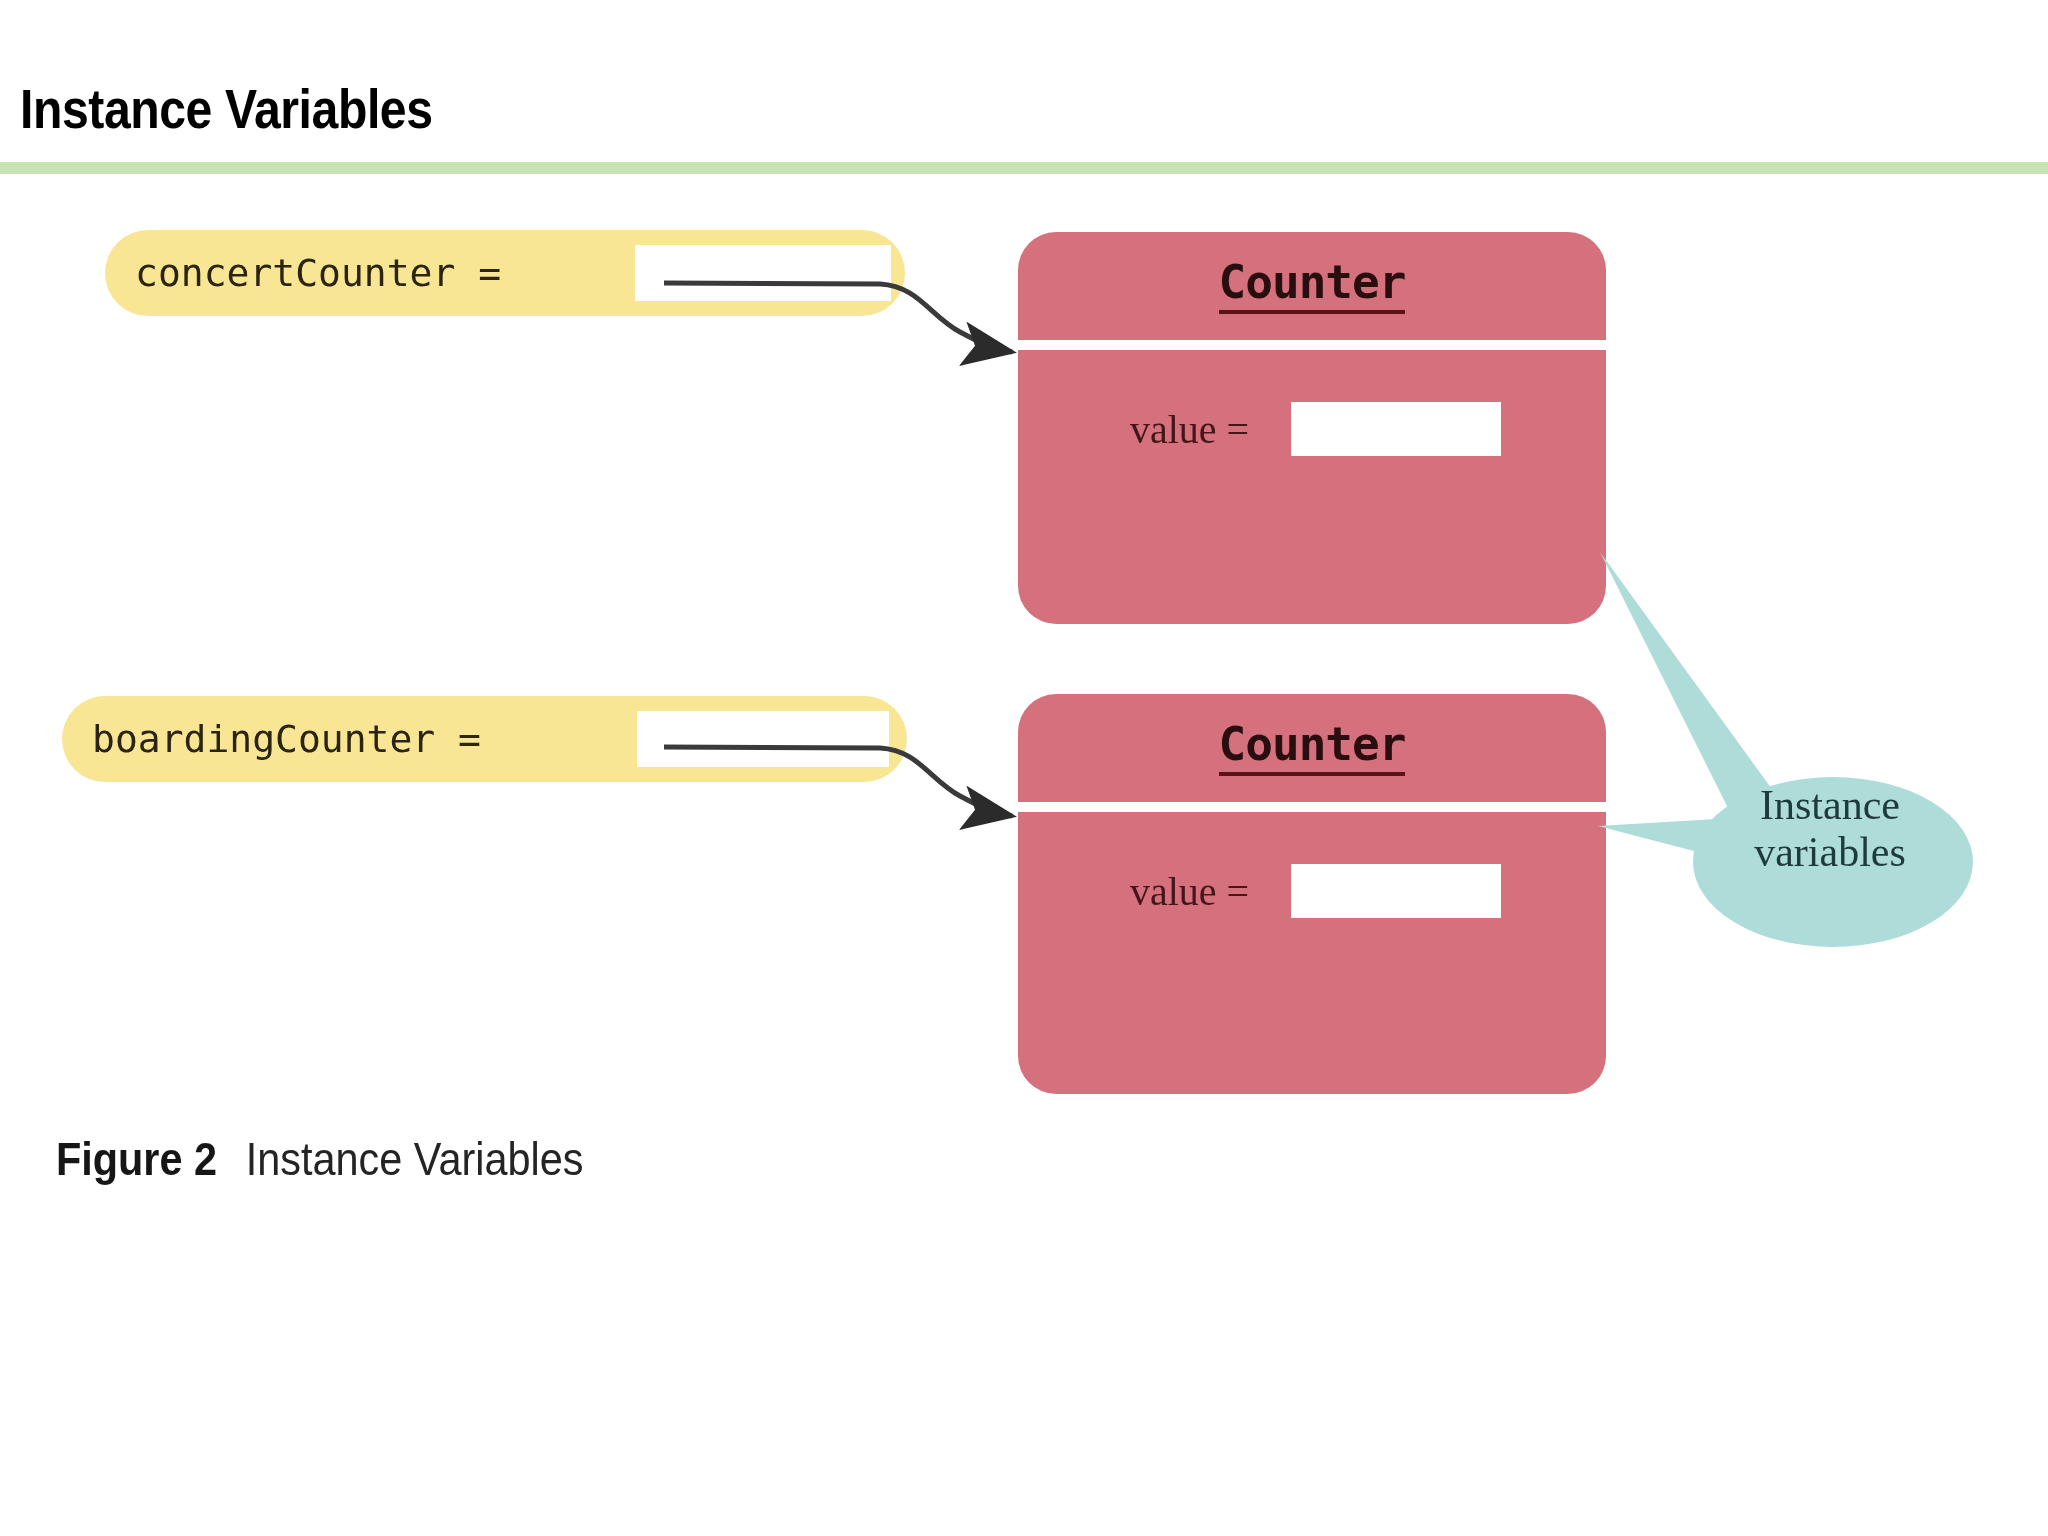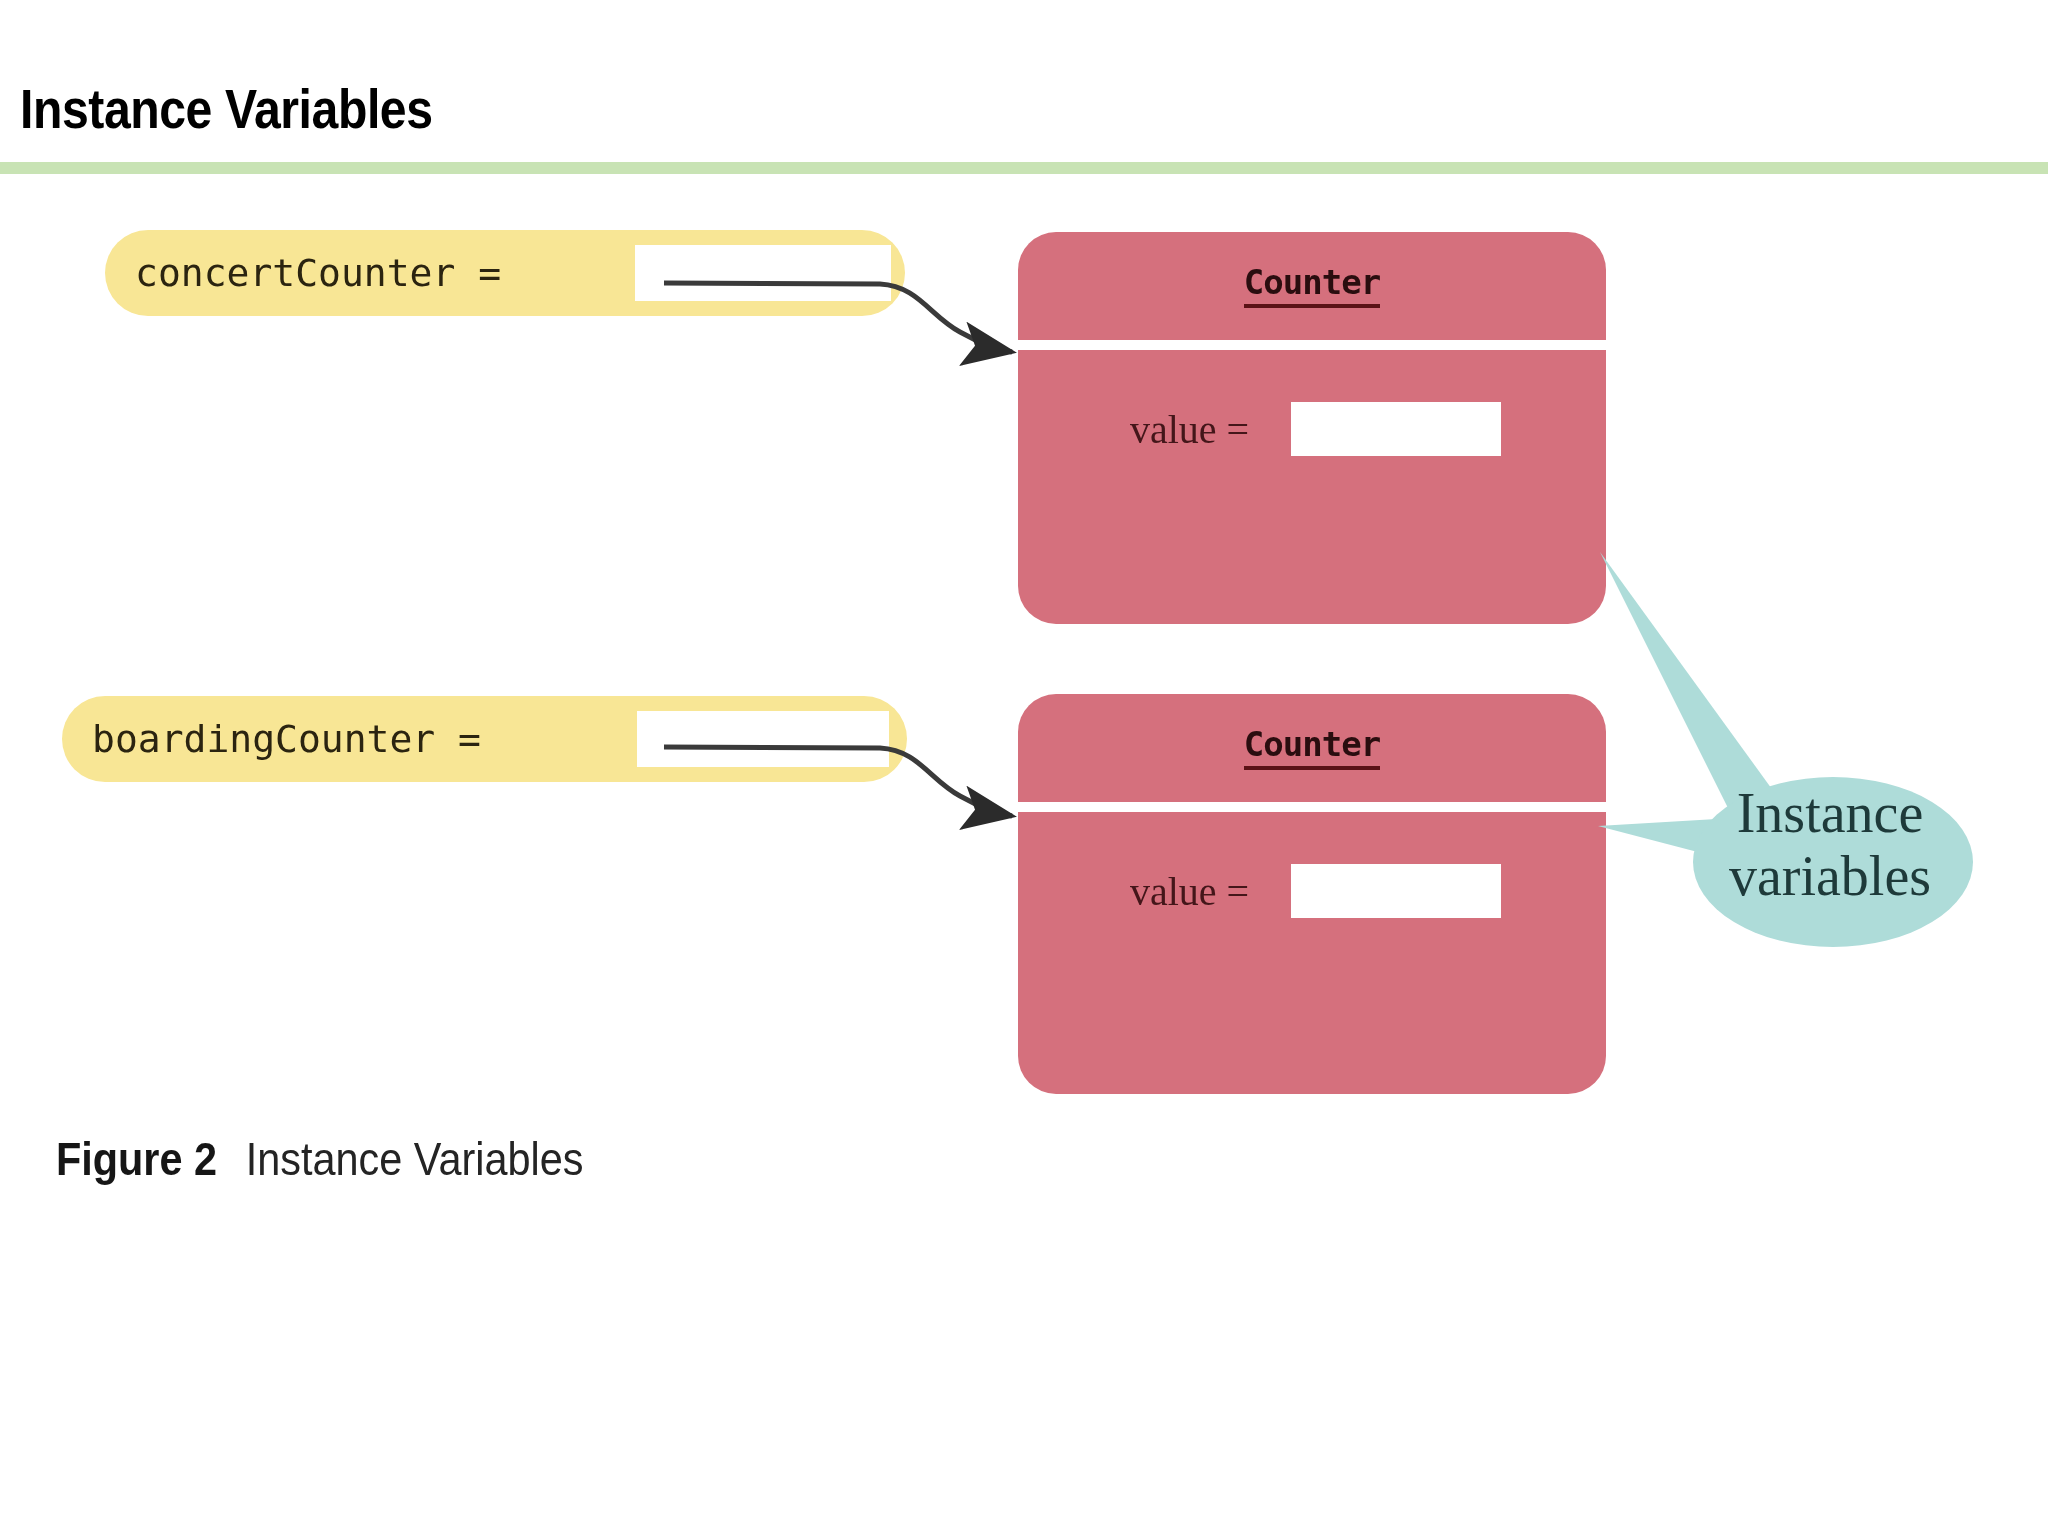--- a/index.html
+++ b/index.html
@@ -90,21 +90,21 @@
   .object-header {
     height: 108px;
     display: flex;
     align-items: center;
     justify-content: center;
     position: relative;
   }
   .object-class-name {
     font-family: "DejaVu Sans Mono", monospace;
     font-weight: bold;
-    font-size: 34px;
+    font-size: 46px;
     color: #2a0d0f;
     border-bottom: 4px solid #5b1216;
     padding-bottom: 5px;
     line-height: 1.0;
     letter-spacing: -1px;
   }
   .object-divider {
     height: 10px;
     background: #ffffff;
     width: 100%;
@@ -145,21 +145,21 @@
   }
 
   
   #callout-text {
     position: absolute;
     left: 1700px;
     top: 608px;
     width: 260px;
     text-align: center;
     font-family: "Liberation Serif", serif;
-    font-size: 56px;
+    font-size: 42px;
     line-height: 1.12;
     color: #1e3a3a;
   }
 
   
   #figure-caption {
     position: absolute;
     left: 56px;
     top: 1132px;
     white-space: nowrap;

